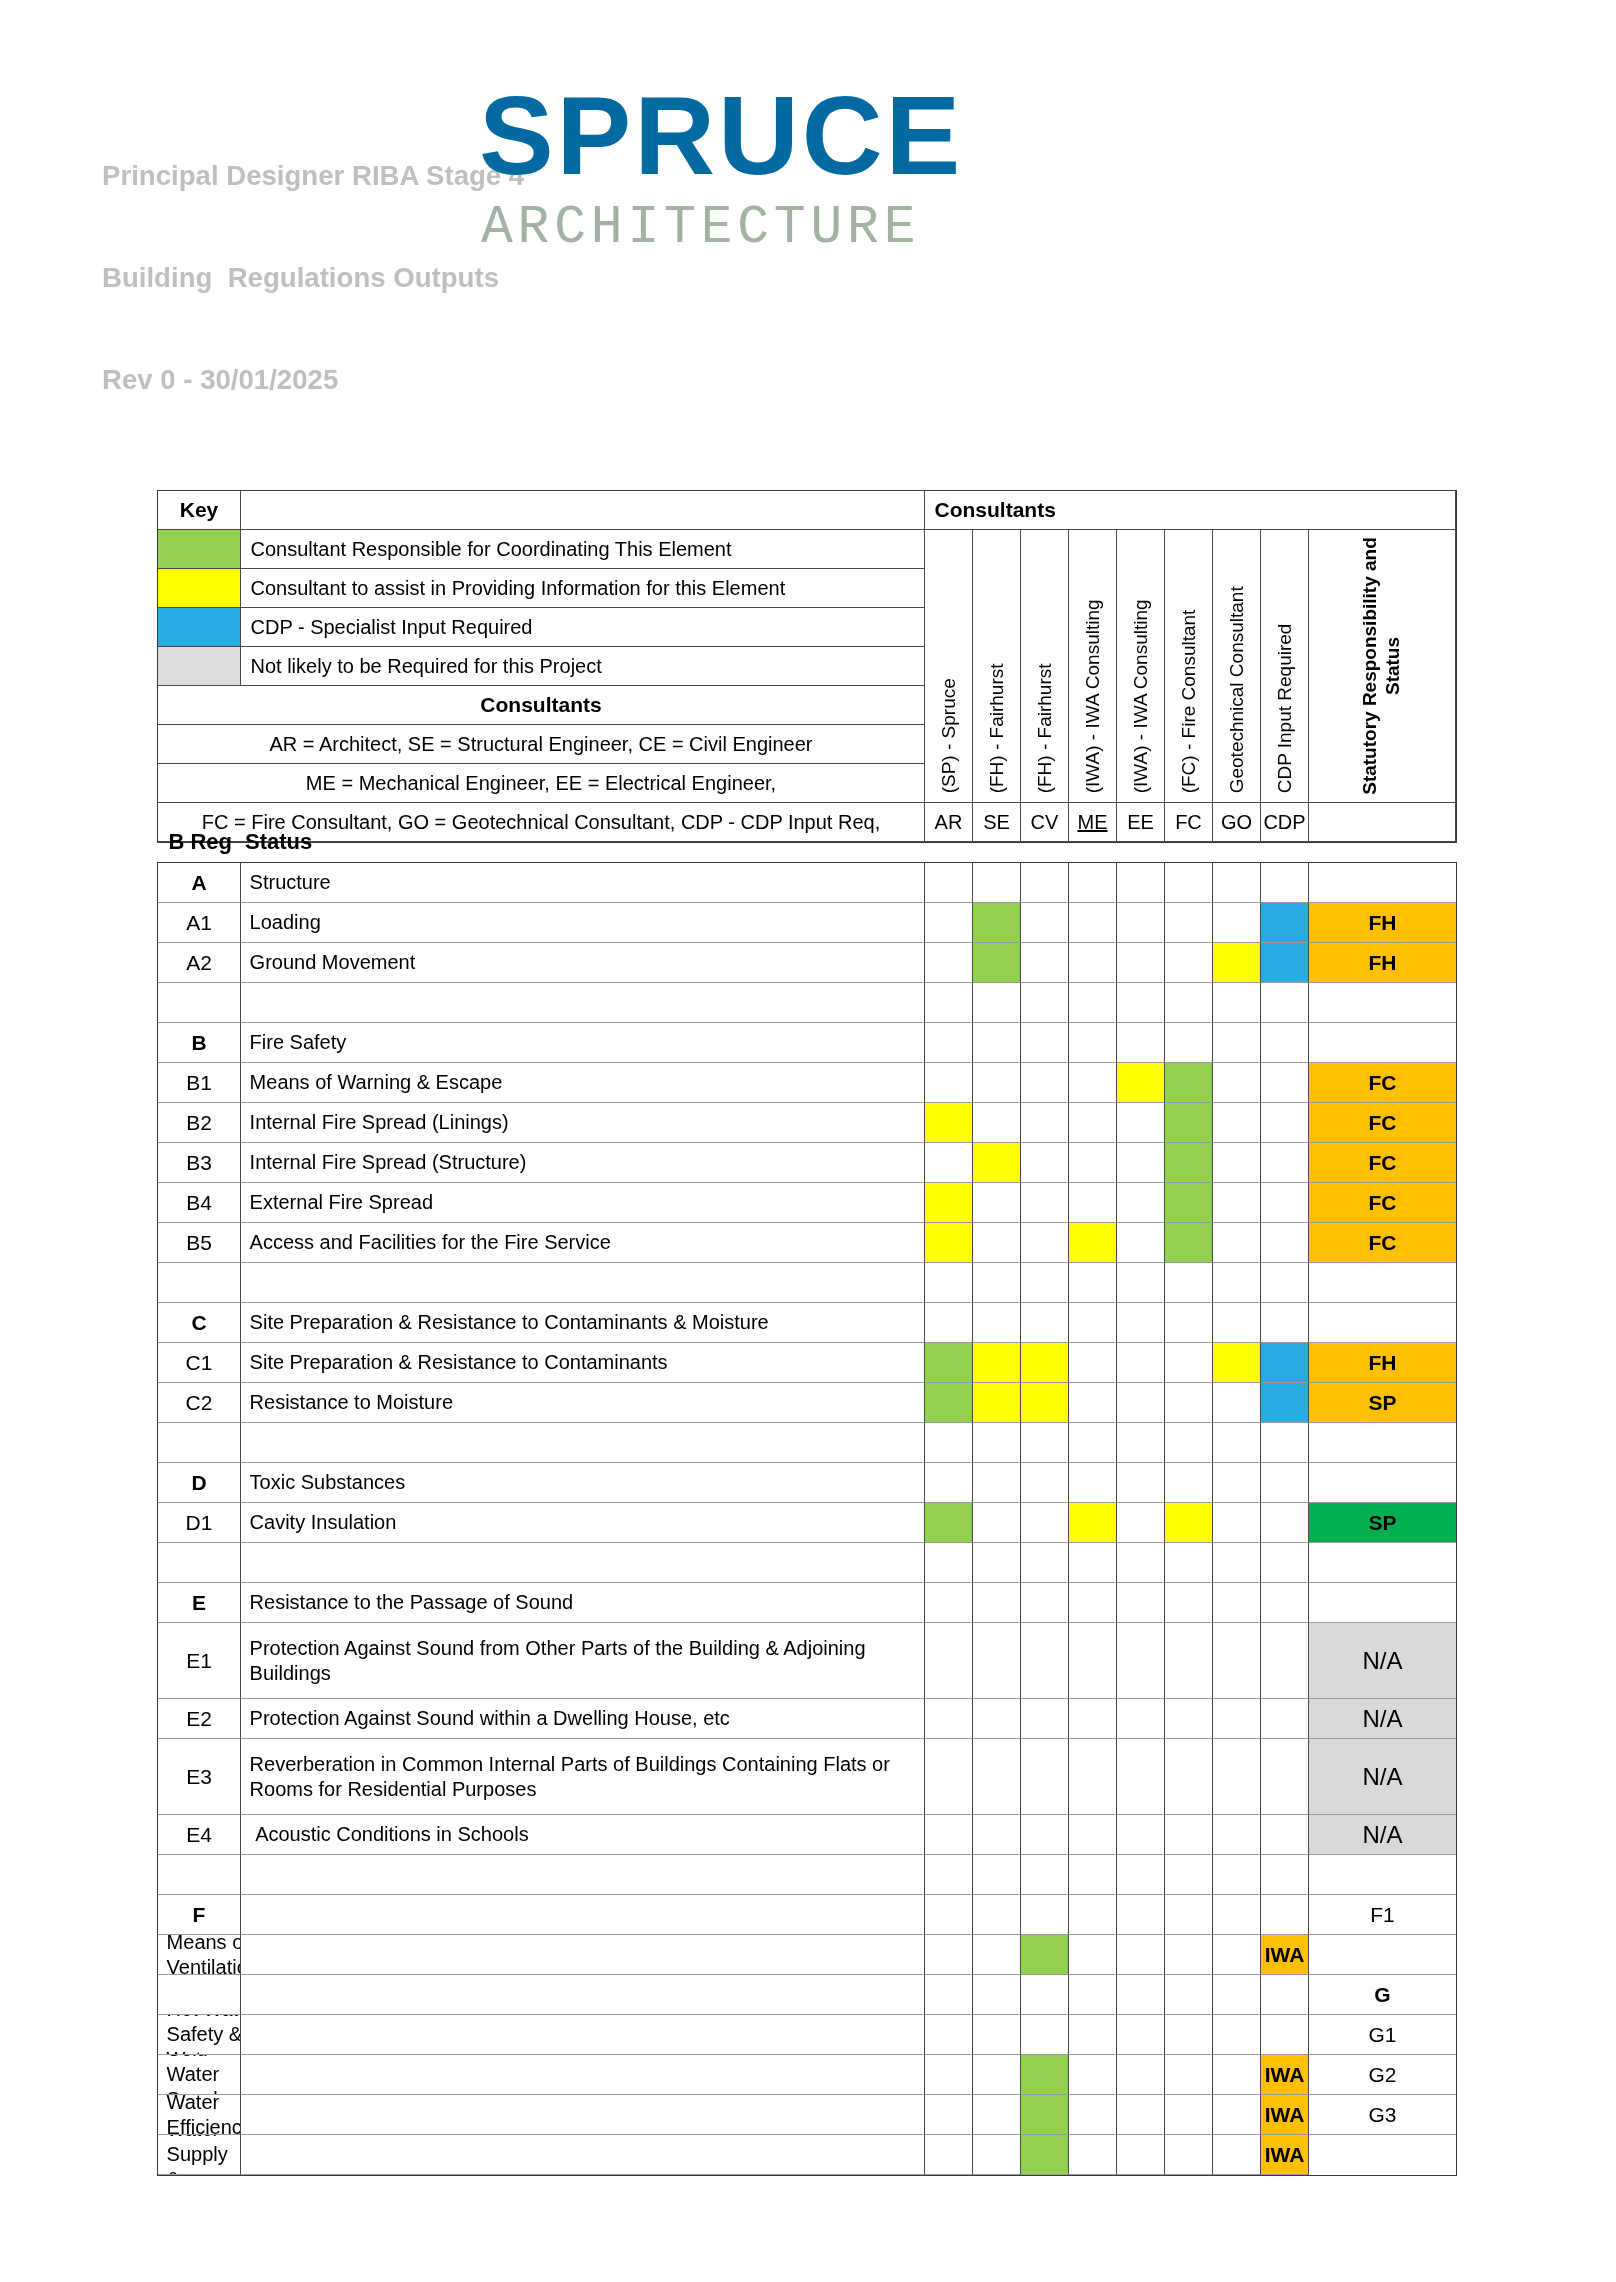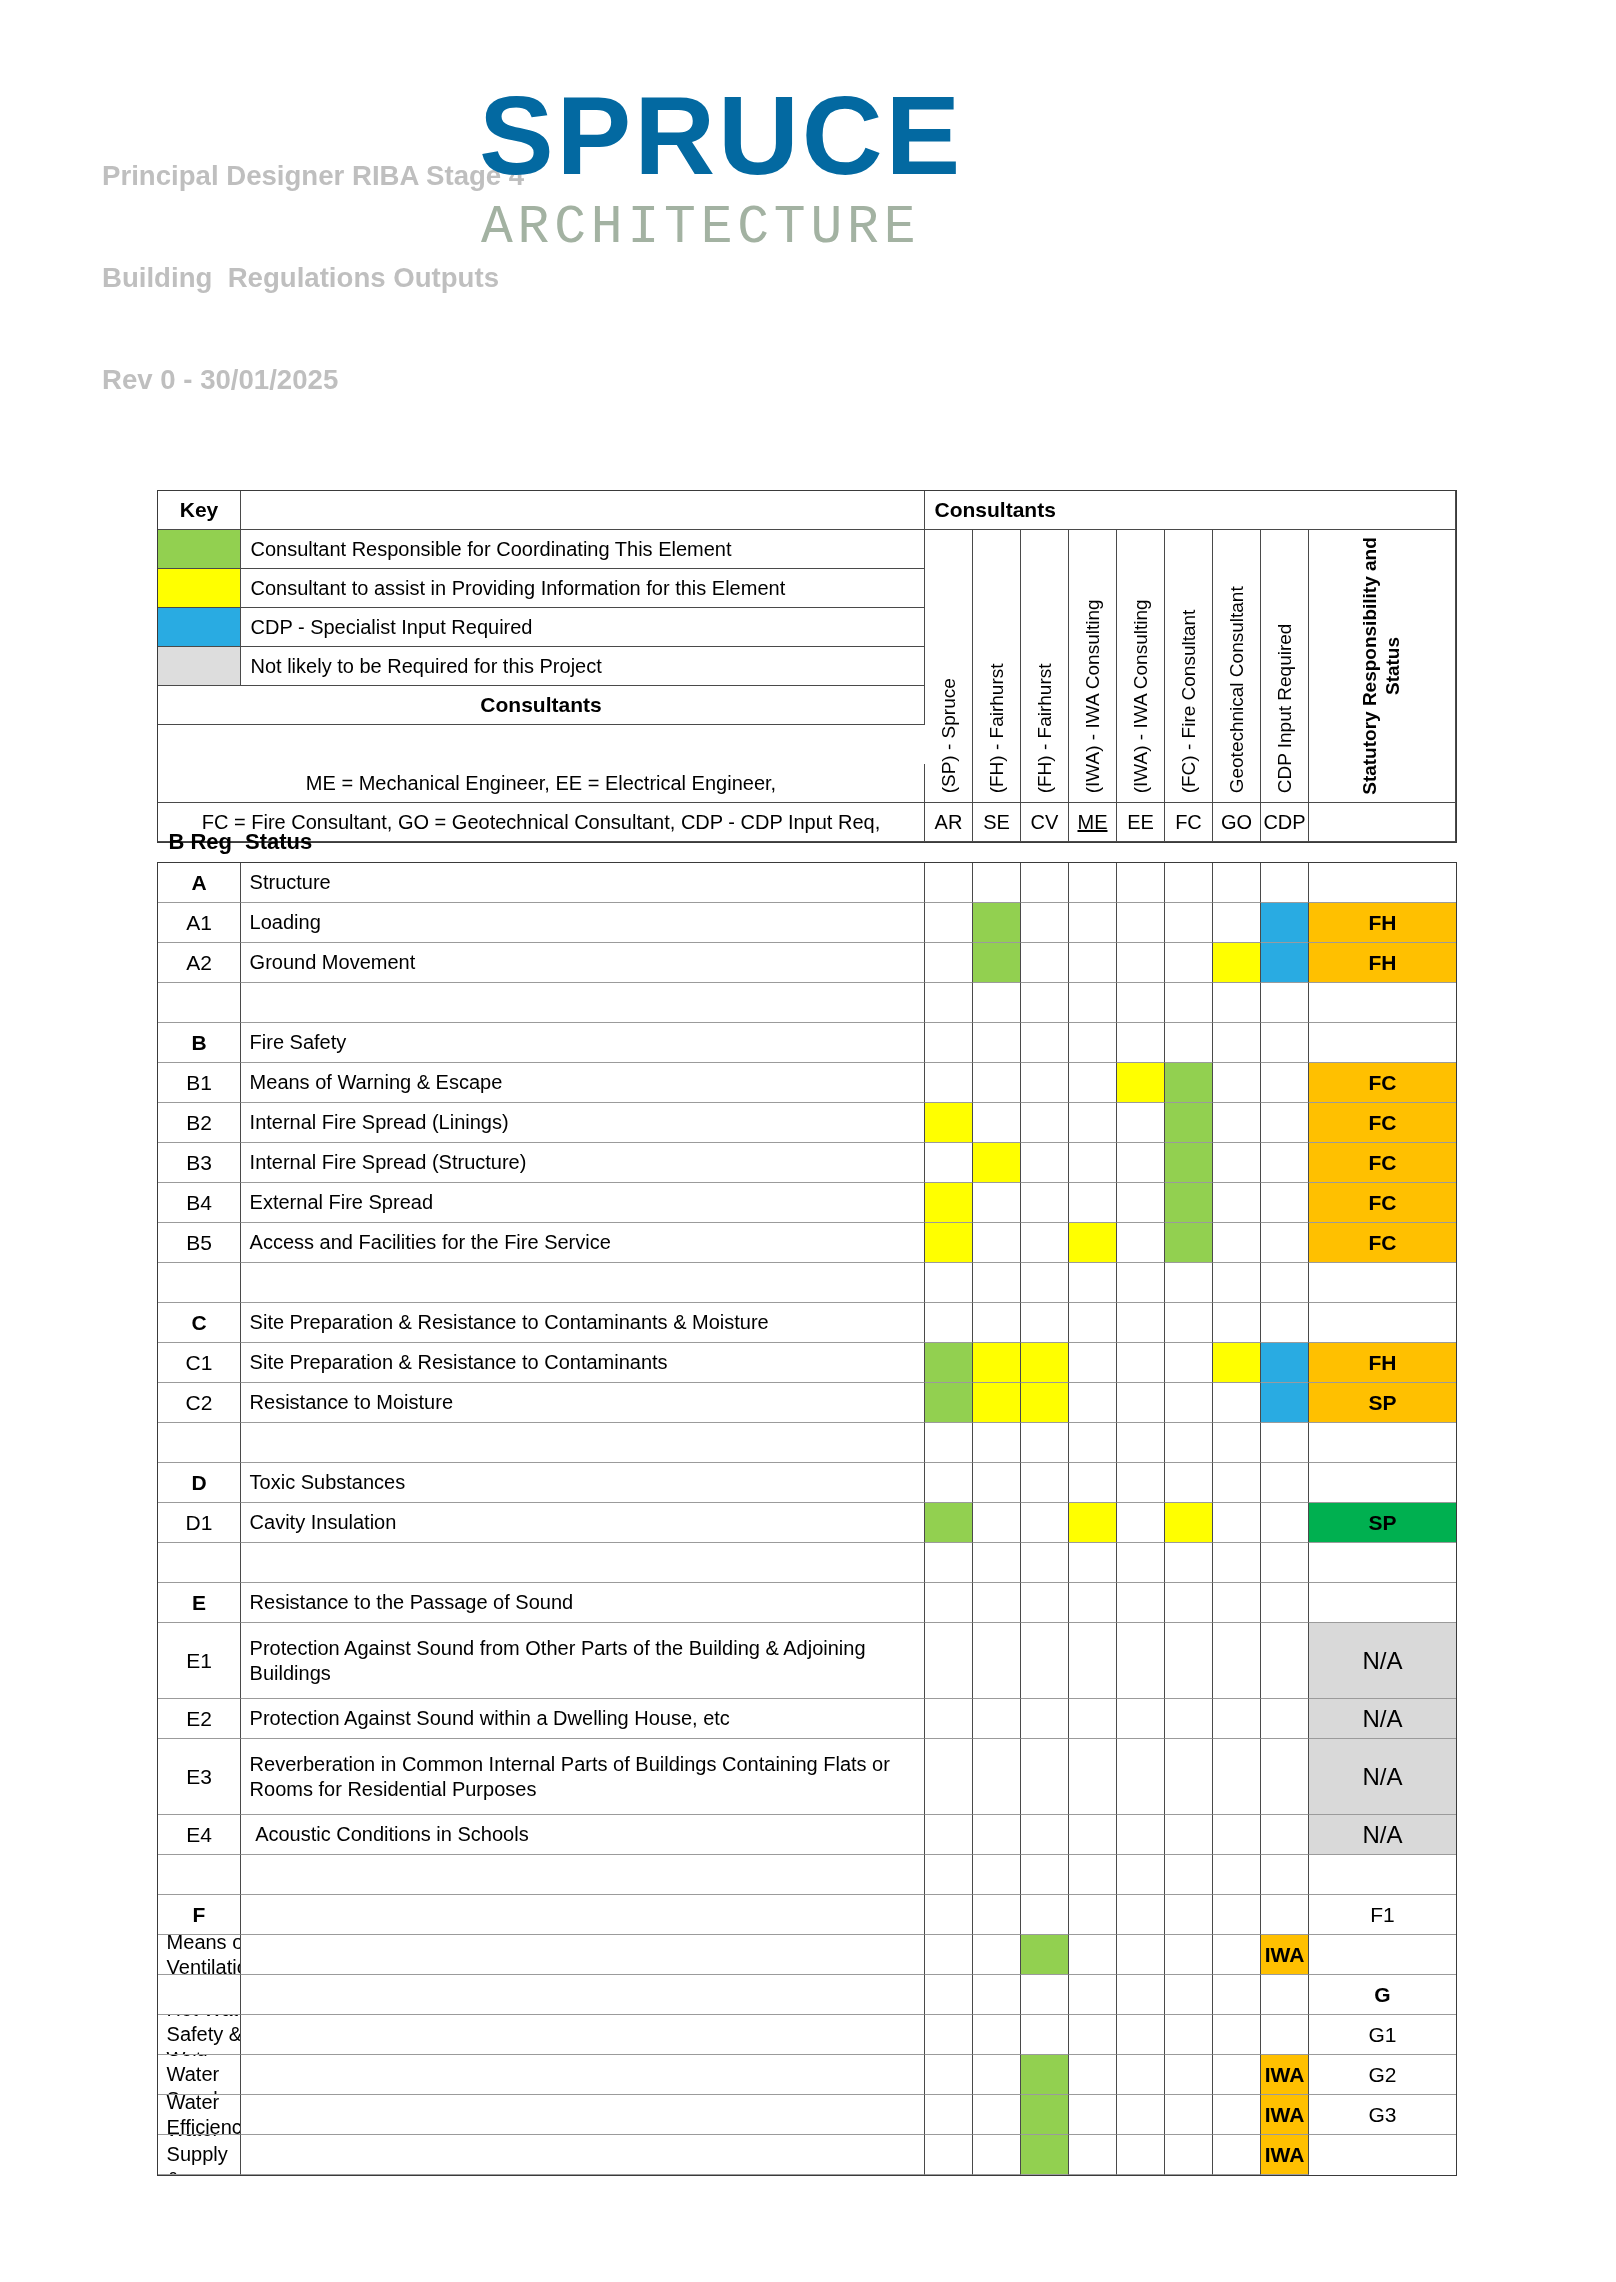--- a/index.html
+++ b/index.html
@@ -85,20 +85,21 @@
     <div class="kc swatch" style="grid-area: 2 / 1; background: rgb(146, 208, 80);"></div>
     <div class="kc pad" style="grid-column:2;grid-row:2">Consultant Responsible for Coordinating This Element</div>
     <div class="kc swatch" style="grid-area: 3 / 1; background: rgb(255, 255, 0);"></div>
     <div class="kc pad" style="grid-column:2;grid-row:3">Consultant to assist in Providing Information for this Element</div>
     <div class="kc swatch" style="grid-area: 4 / 1; background: rgb(41, 171, 226);"></div>
     <div class="kc pad" style="grid-column:2;grid-row:4">CDP - Specialist Input Required</div>
     <div class="kc swatch" style="grid-area: 5 / 1; background: rgb(221, 221, 221);"></div>
     <div class="kc pad" style="grid-column:2;grid-row:5">Not likely to be Required for this Project</div>
 
     <div class="kc center bold hdr" style="grid-column:1 / span 2;grid-row:6">Consultants</div>
+    <div class="kc center" style="grid-column:1 / span 2;grid-row:7">AR = Architect, SE = Structural Engineer, CE = Civil Engineer</div>
     <div class="kc center" style="grid-column:1 / span 2;grid-row:8">ME = Mechanical Engineer, EE = Electrical Engineer,</div>
     <div class="kc center" style="grid-column:1 / span 2;grid-row:9">FC = Fire Consultant, GO = Geotechnical Consultant, CDP - CDP Input Req,</div>
 
     <div class="kc" style="grid-column:11;grid-row:2 / span 7">
       <div class="vtext vstat">Statutory Responsibility and Status</div>
     </div>
   <div class="kc" style="grid-area: 2 / 3 / span 7;">
         <div class="vtext">(SP) - Spruce</div>
       </div>
       <div class="kc center" style="grid-area: 9 / 3;">AR</div>

